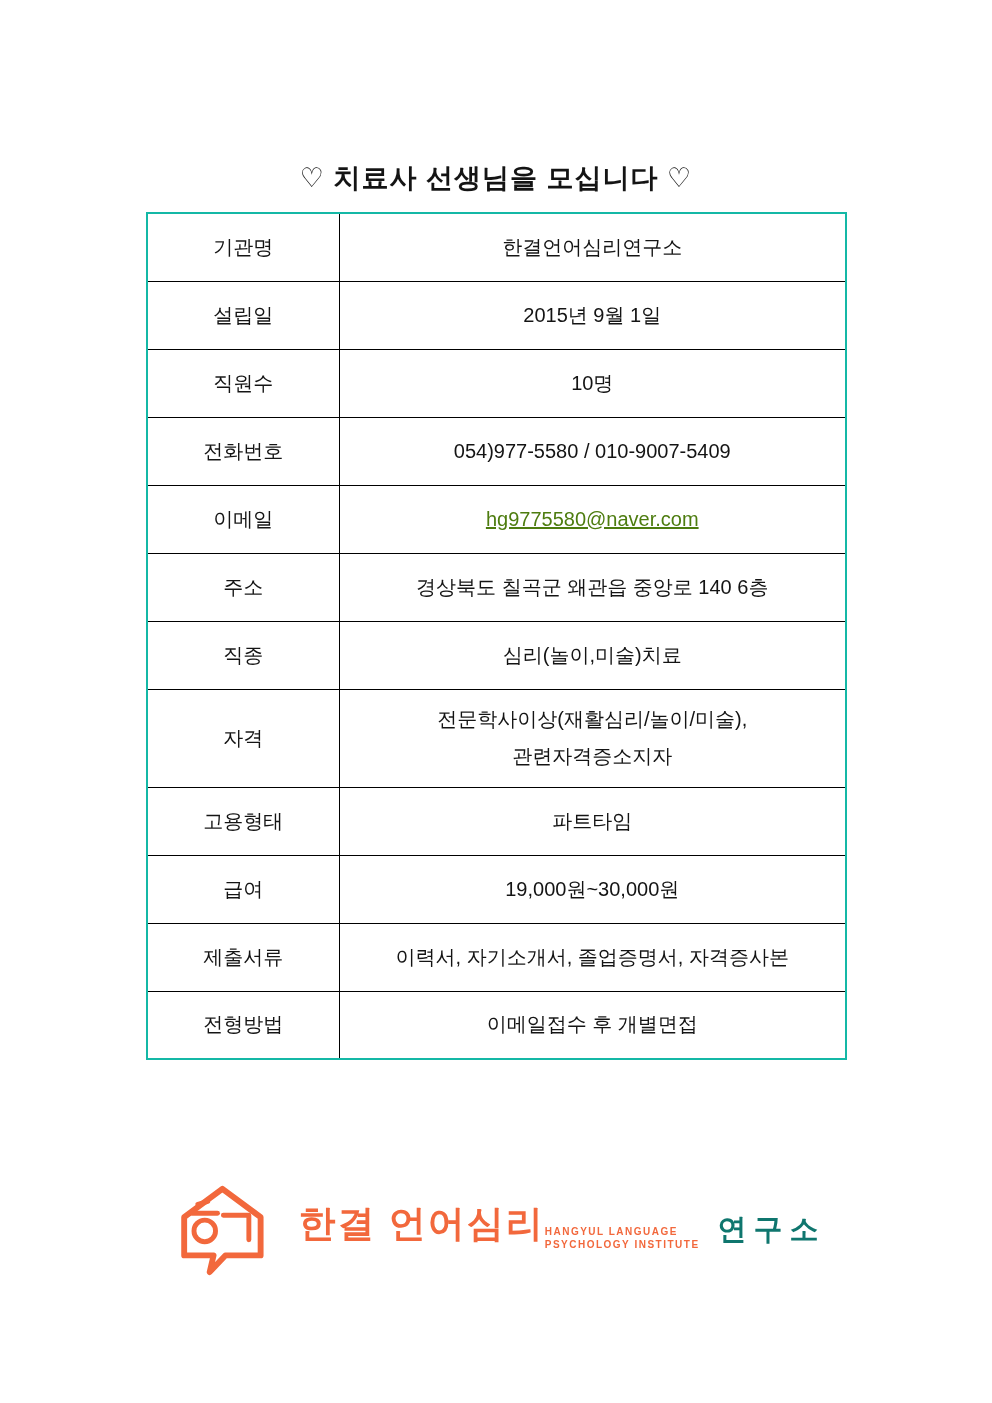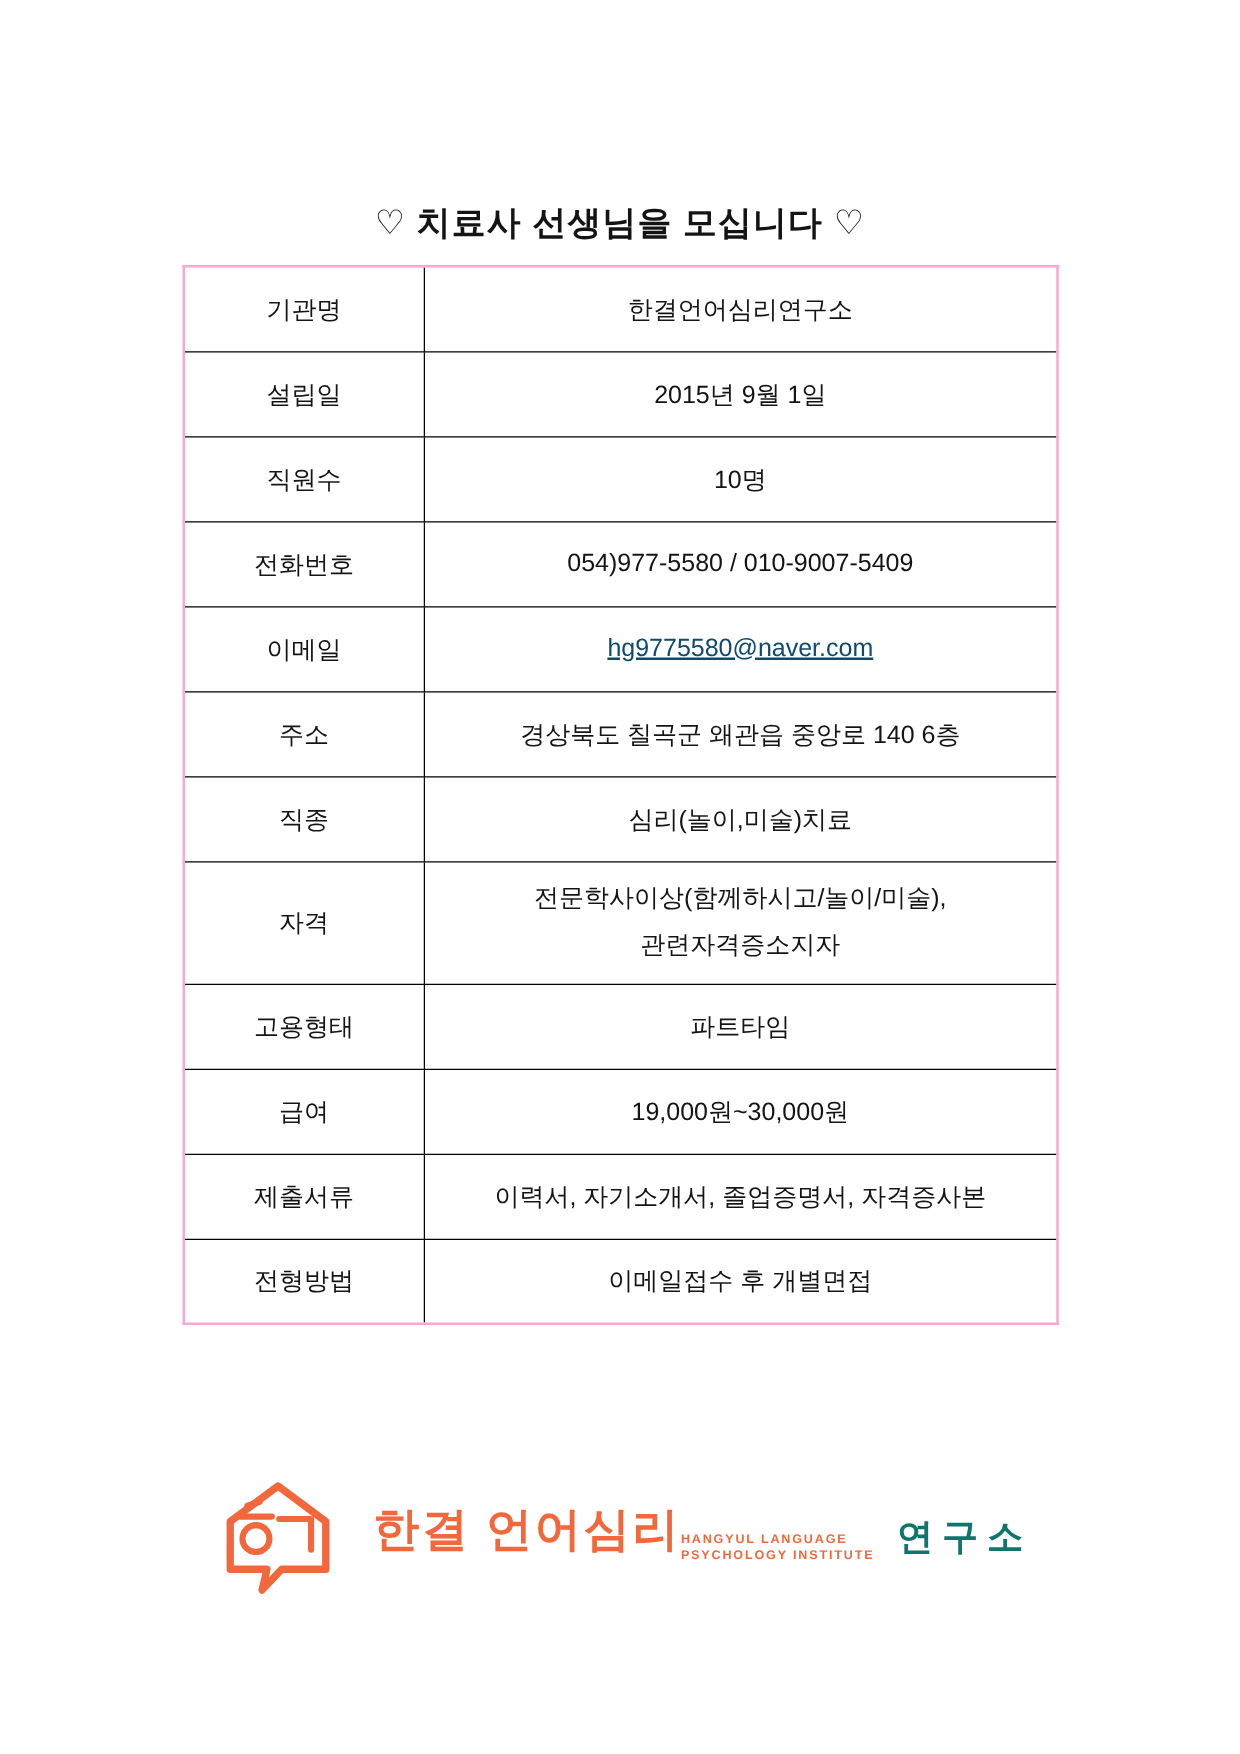--- a/index.html
+++ b/index.html
@@ -24,38 +24,38 @@
     font-weight: bold;
     letter-spacing: 1px;
     color: #141414;
   }
   table.job-table {
     position: absolute;
     left: 146px;
     top: 212px;
     width: 701px;
     border-collapse: collapse;
-    border: 2px solid #f9a8d4;
+    border: 2px solid #14b8a6;
     table-layout: fixed;
   }
   table.job-table td {
     border: 1px solid #000000;
     vertical-align: middle;
     text-align: center;
     font-size: 20px;
     color: #141414;
     padding: 0 8px;
   }
   td.cell-label { width: 192px; font-weight: 500; }
   tr.row-std td { height: 68px; }
   tr.row-tall td { height: 98px; }
   tr.row-note td { height: 94px; }
   .two-line div { line-height: 1.85; }
   a.email-link {
-    color: #0c4a6e;
+    color: #4d7c0f;
     text-decoration: underline;
     cursor: pointer;
   }
   .note-cell { font-size: 17px; }
   .note-cell div { line-height: 1.8; }
   
   .logo {
     position: absolute;
     top: 1178px;
     left: 50%;
@@ -136,21 +136,21 @@
         <td class="cell-label">주소</td>
         <td class="cell-value">경상북도 칠곡군 왜관읍 중앙로 140 6층</td>
       </tr>
       <tr class="row-std">
         <td class="cell-label">직종</td>
         <td class="cell-value">심리(놀이,미술)치료</td>
       </tr>
       <tr class="row-tall">
         <td class="cell-label">자격</td>
         <td class="cell-value two-line">
-          <div>전문학사이상(함께하시고/놀이/미술),</div>
+          <div>전문학사이상(재활심리/놀이/미술),</div>
           <div>관련자격증소지자</div>
         </td>
       </tr>
       <tr class="row-std">
         <td class="cell-label">고용형태</td>
         <td class="cell-value">파트타임</td>
       </tr>
       <tr class="row-std">
         <td class="cell-label">급여</td>
         <td class="cell-value">19,000원~30,000원</td>

